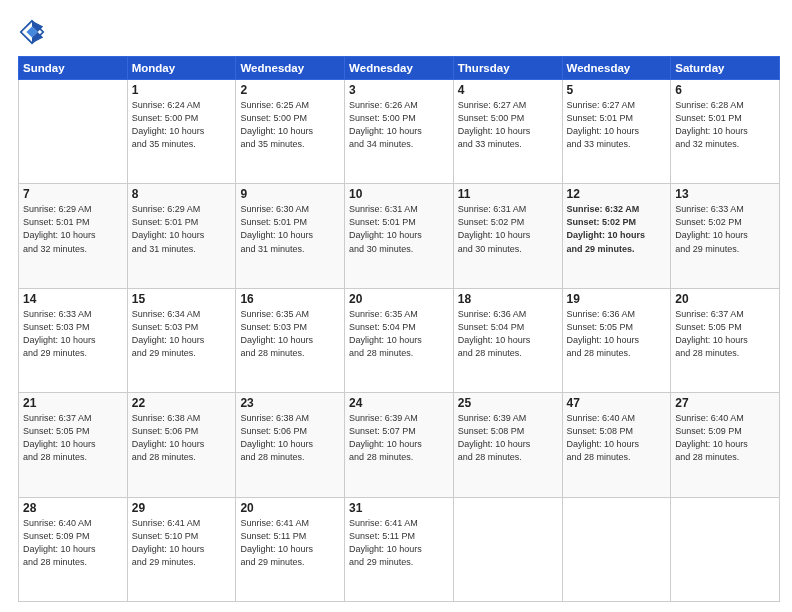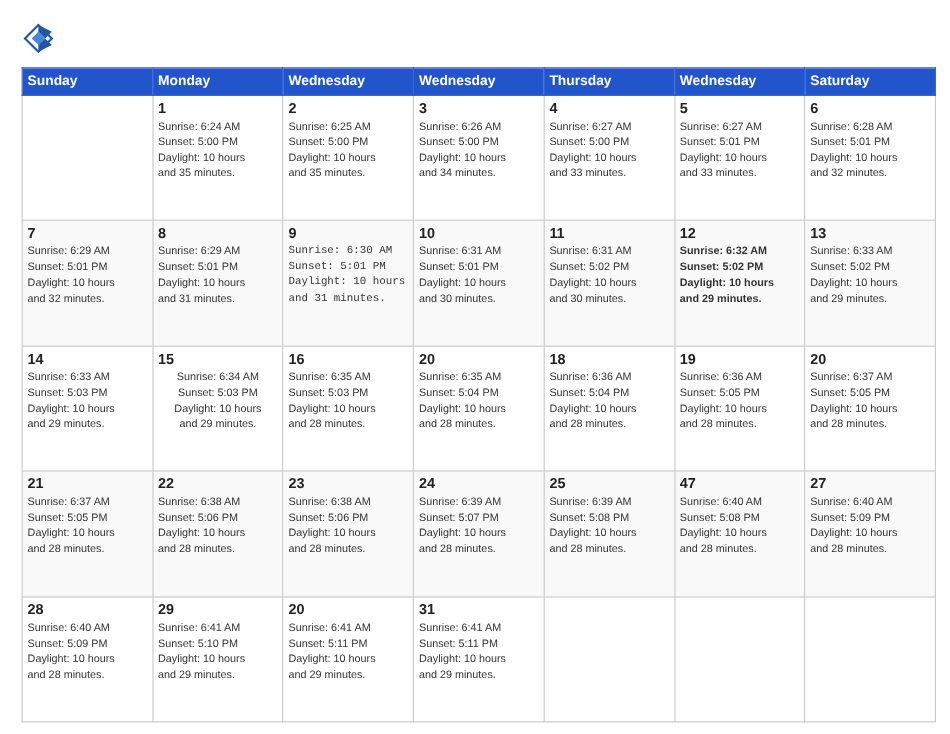--- a/index.html
+++ b/index.html
@@ -179,21 +179,21 @@
           </td>
           <td>
             <div class="day-num">8</div>
             <div class="day-info" style="white-space: pre-line;">Sunrise: 6:29 AM
 Sunset: 5:01 PM
 Daylight: 10 hours
 and 31 minutes.</div>
           </td>
           <td>
             <div class="day-num">9</div>
-            <div class="day-info" style="white-space: pre-line; font-family: Liberation Mono, monospace;">Sunrise: 6:30 AM
+            <div class="day-info" style="white-space: pre-line;">Sunrise: 6:30 AM
 Sunset: 5:01 PM
 Daylight: 10 hours
 and 31 minutes.</div>
           </td>
           <td>
             <div class="day-num">10</div>
             <div class="day-info" style="white-space: pre-line;">Sunrise: 6:31 AM
 Sunset: 5:01 PM
 Daylight: 10 hours
 and 30 minutes.</div>
@@ -223,21 +223,21 @@
         <tr>
           <td>
             <div class="day-num">14</div>
             <div class="day-info" style="white-space: pre-line;">Sunrise: 6:33 AM
 Sunset: 5:03 PM
 Daylight: 10 hours
 and 29 minutes.</div>
           </td>
           <td>
             <div class="day-num">15</div>
-            <div class="day-info" style="white-space: pre-line; text-align: center;">Sunrise: 6:34 AM
+            <div class="day-info" style="white-space: pre-line;">Sunrise: 6:34 AM
 Sunset: 5:03 PM
 Daylight: 10 hours
 and 29 minutes.</div>
           </td>
           <td>
             <div class="day-num">16</div>
             <div class="day-info" style="white-space: pre-line;">Sunrise: 6:35 AM
 Sunset: 5:03 PM
 Daylight: 10 hours
 and 28 minutes.</div>

